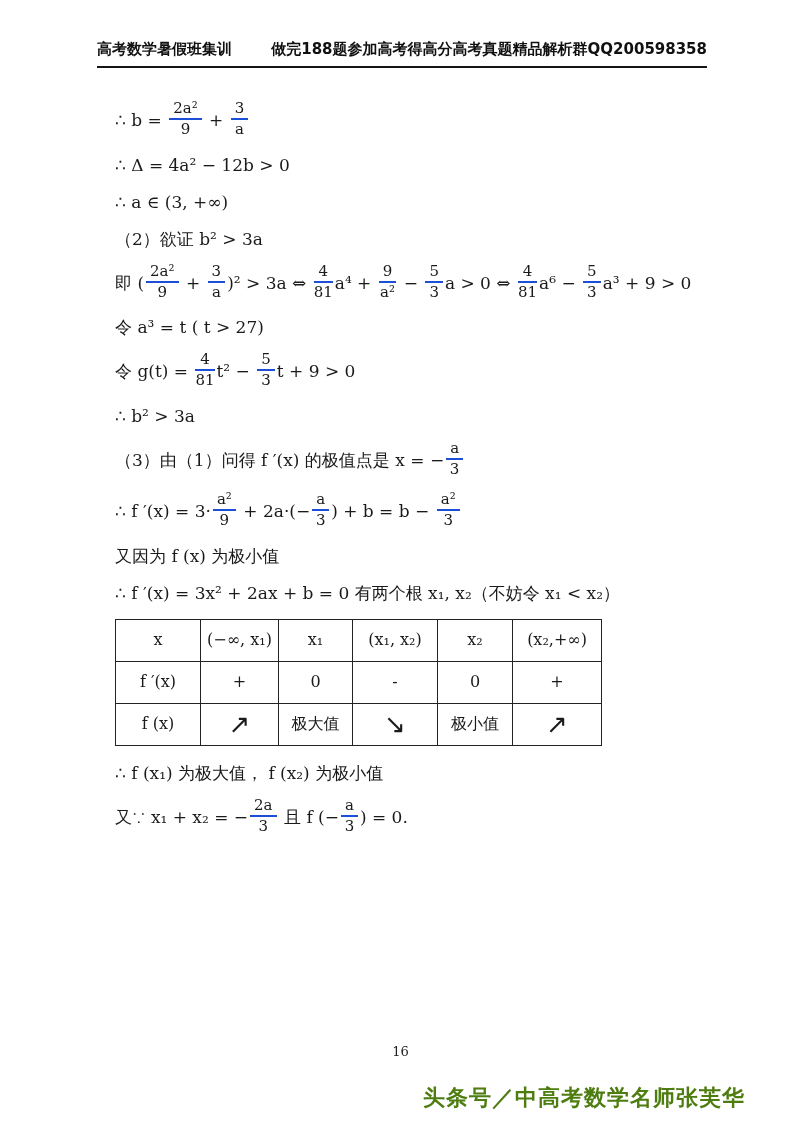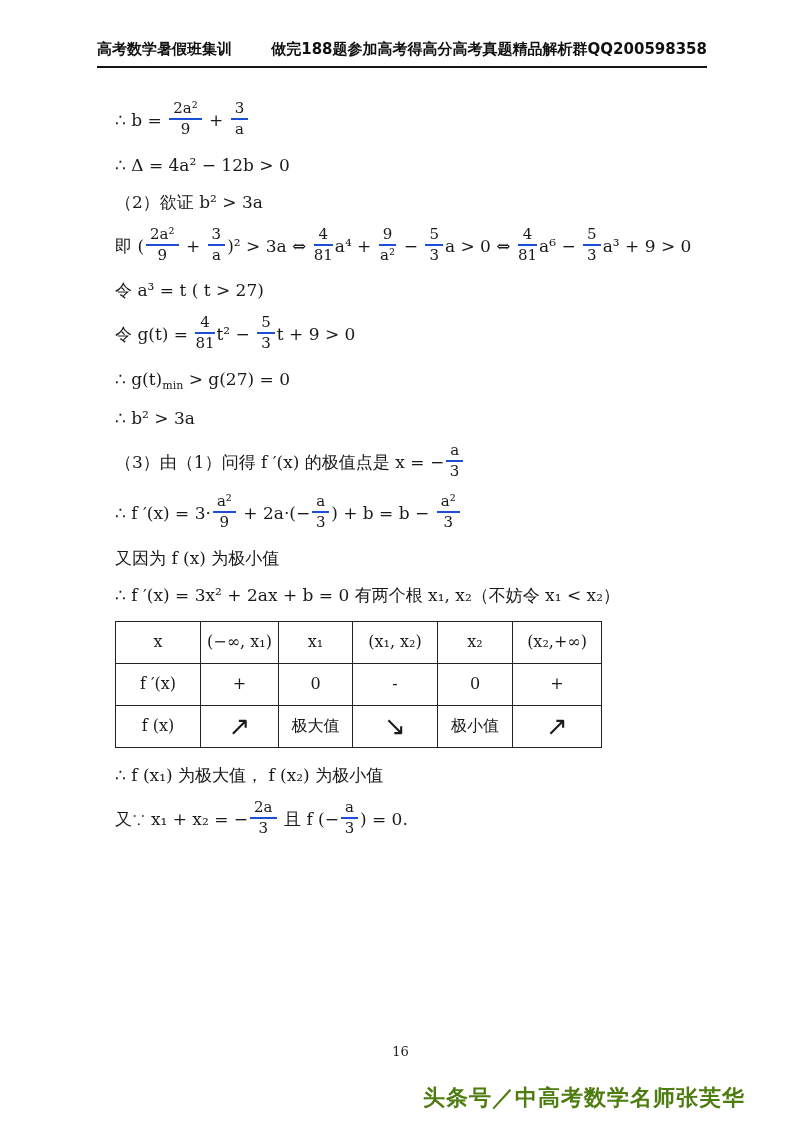--- a/index.html
+++ b/index.html
@@ -77,25 +77,25 @@
 
   <div class="header">
     <span>高考数学暑假班集训</span>
     <span>做完188题参加高考得高分高考真题精品解析群QQ200598358</span>
   </div>
 
   <div class="content">
     <div>
         <div class="math-line">∴ b = <span class="frac"><span class="num">2a²</span><span class="den">9</span></span> + <span class="frac"><span class="num">3</span><span class="den">a</span></span></div>
         <div class="math-line">∴ Δ = 4a² − 12b &gt; 0</div>
+        <div class="math-line">∴ a ∈ (3, +∞)</div>
         <div class="math-line">（2）欲证 b² &gt; 3a</div>
         <div class="math-line">即 (<span class="frac"><span class="num">2a²</span><span class="den">9</span></span> + <span class="frac"><span class="num">3</span><span class="den">a</span></span>)² &gt; 3a ⇔ <span class="frac"><span class="num">4</span><span class="den">81</span></span>a⁴ + <span class="frac"><span class="num">9</span><span class="den">a²</span></span> − <span class="frac"><span class="num">5</span><span class="den">3</span></span>a &gt; 0 ⇔ <span class="frac"><span class="num">4</span><span class="den">81</span></span>a⁶ − <span class="frac"><span class="num">5</span><span class="den">3</span></span>a³ + 9 &gt; 0</div>
         <div class="math-line">令 a³ = t ( t &gt; 27)</div>
         <div class="math-line">令 g(t) = <span class="frac"><span class="num">4</span><span class="den">81</span></span>t² − <span class="frac"><span class="num">5</span><span class="den">3</span></span>t + 9 &gt; 0</div>
-        <div class="math-line">∴ g(t)<sub class="mini">min</sub> &gt; g(27) = 0</div>
         <div class="math-line">∴ b² &gt; 3a</div>
         <div class="math-line">（3）由（1）问得 f ′(x) 的极值点是 x = −<span class="frac"><span class="num">a</span><span class="den">3</span></span></div>
         <div class="math-line">∴ f ′(x) = 3·<span class="frac"><span class="num">a²</span><span class="den">9</span></span> + 2a·(−<span class="frac"><span class="num">a</span><span class="den">3</span></span>) + b = b − <span class="frac"><span class="num">a²</span><span class="den">3</span></span></div>
         <div class="math-line">又因为 f (x) 为极小值</div>
         <div class="math-line">∴ f ′(x) = 3x² + 2ax + b = 0 有两个根 x₁, x₂（不妨令 x₁ &lt; x₂）</div>
       </div>
 
     <table class="mono-table">
       <colgroup>
         <col style="width:85px">

